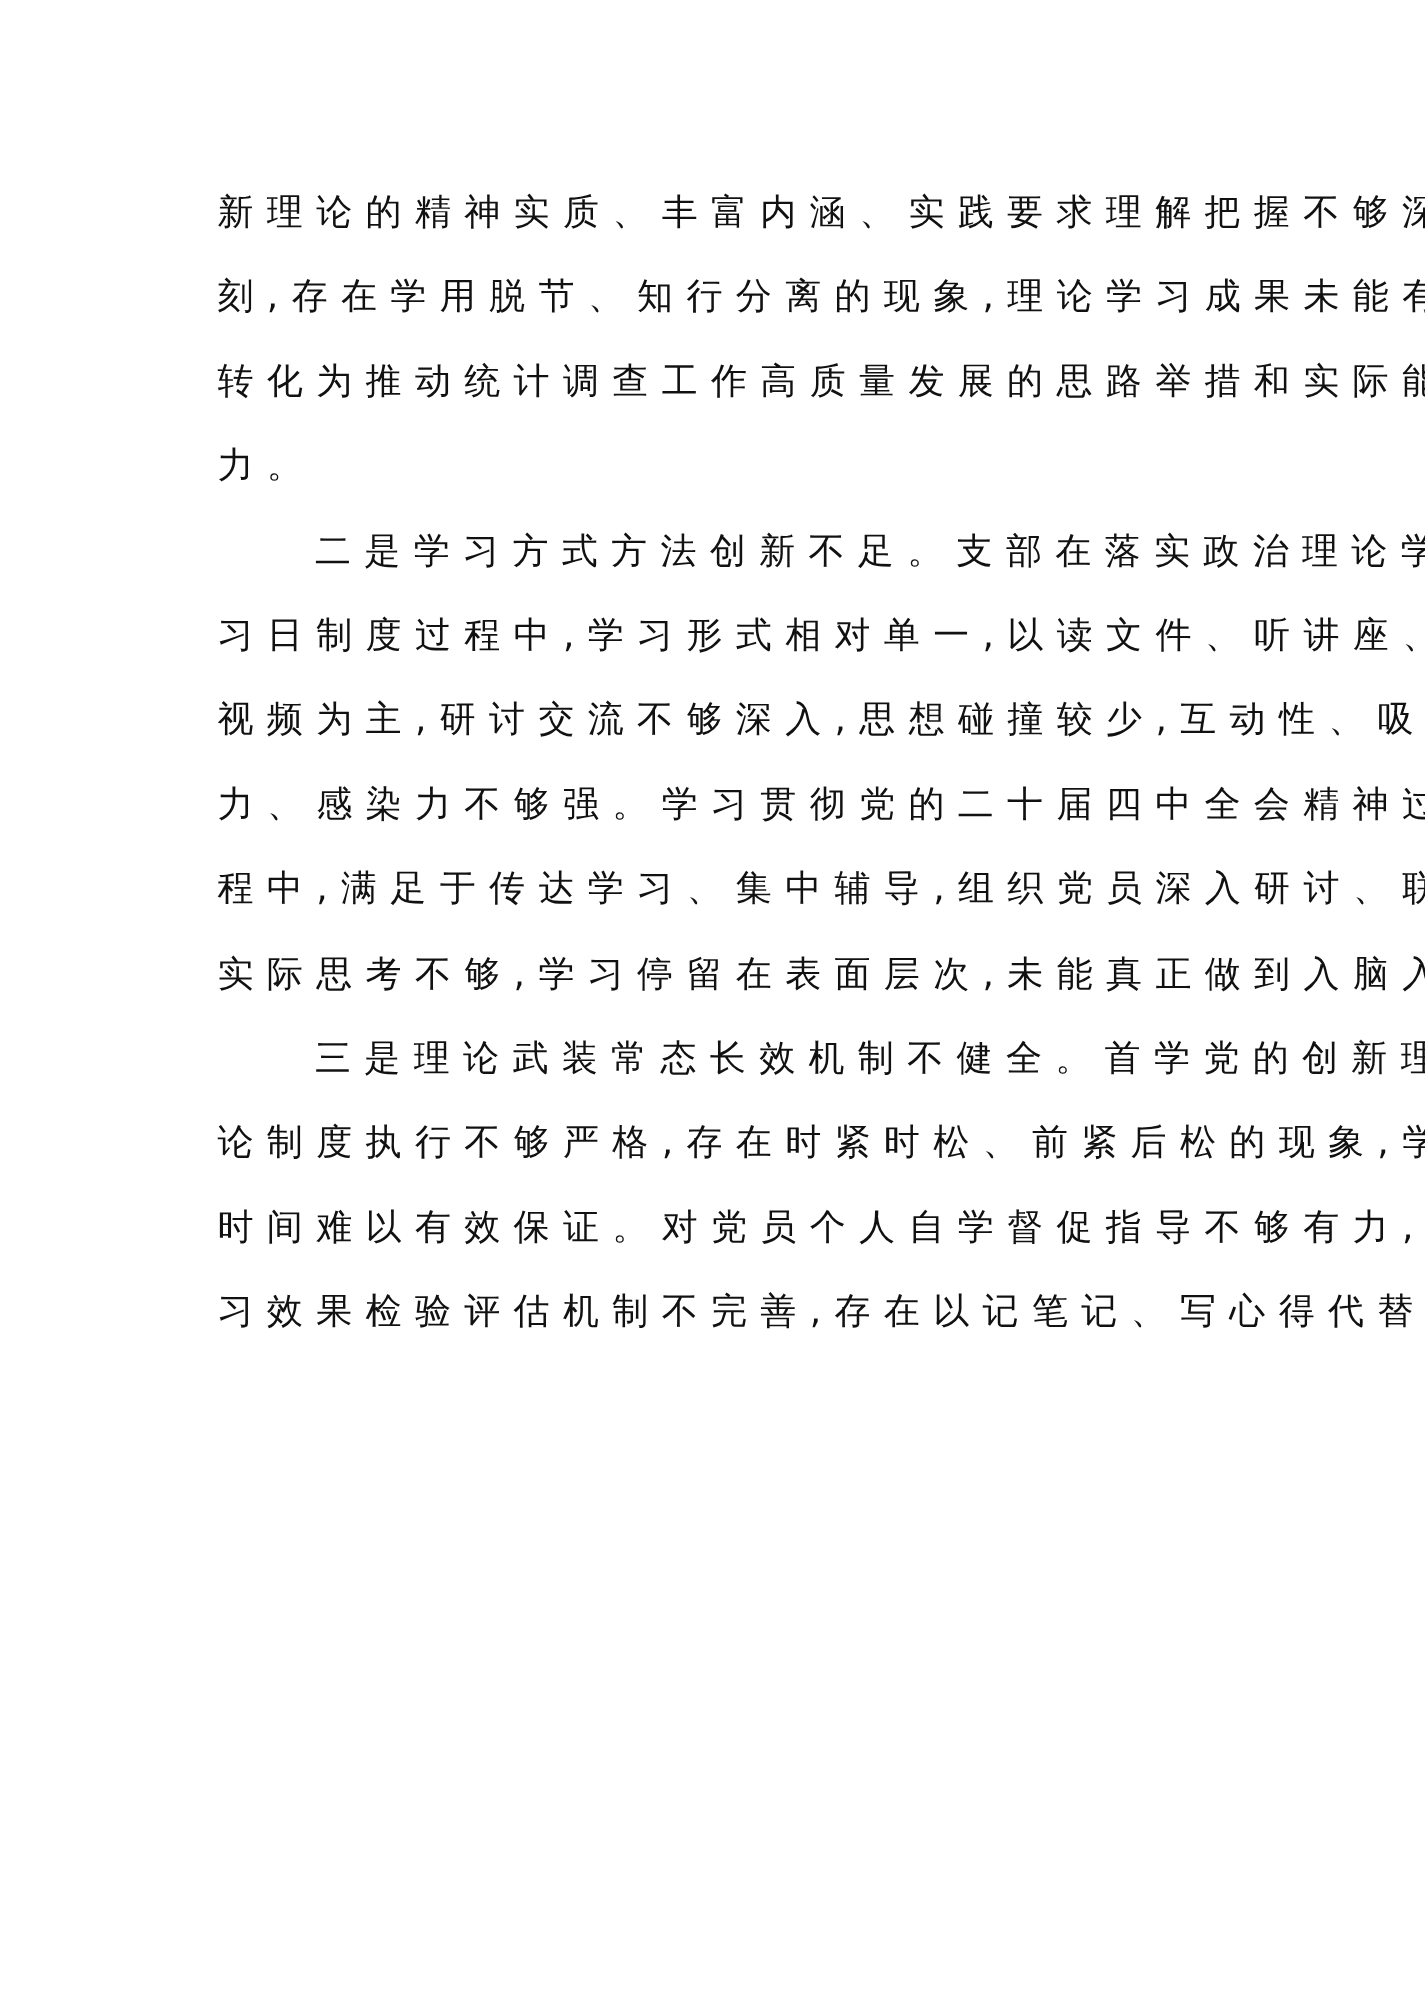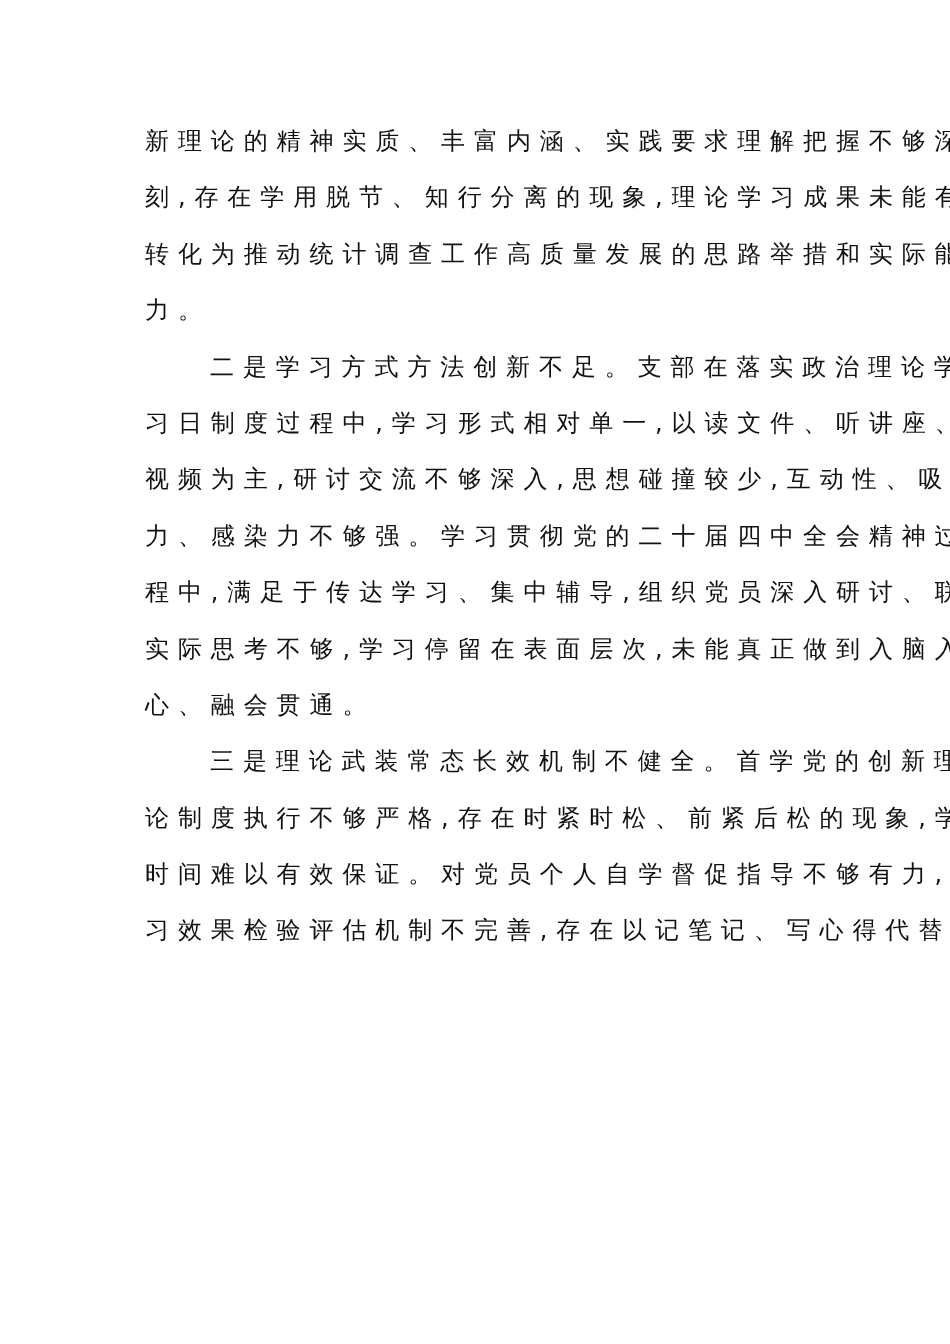--- a/index.html
+++ b/index.html
@@ -49,19 +49,18 @@
     <div class="line">新理论的精神实质、丰富内涵、实践要求理解把握不够深</div>
     <div class="line">刻,存在学用脱节、知行分离的现象,理论学习成果未能有效</div>
     <div class="line">转化为推动统计调查工作高质量发展的思路举措和实际能</div>
     <div class="line">力。</div>
     <div class="line indent">二是学习方式方法创新不足。支部在落实政治理论学</div>
     <div class="line">习日制度过程中,学习形式相对单一,以读文件、听讲座、看</div>
     <div class="line">视频为主,研讨交流不够深入,思想碰撞较少,互动性、吸引</div>
     <div class="line">力、感染力不够强。学习贯彻党的二十届四中全会精神过</div>
     <div class="line">程中,满足于传达学习、集中辅导,组织党员深入研讨、联系</div>
     <div class="line">实际思考不够,学习停留在表面层次,未能真正做到入脑入</div>
-    <div class="line">心、融会贯通。</div>
     <div class="line indent">三是理论武装常态长效机制不健全。首学党的创新理</div>
     <div class="line">论制度执行不够严格,存在时紧时松、前紧后松的现象,学习</div>
     <div class="line">时间难以有效保证。对党员个人自学督促指导不够有力,学</div>
     <div class="line">习效果检验评估机制不完善,存在以记笔记、写心得代替真</div>
   </div>
 </div>
 
 </body></html>

